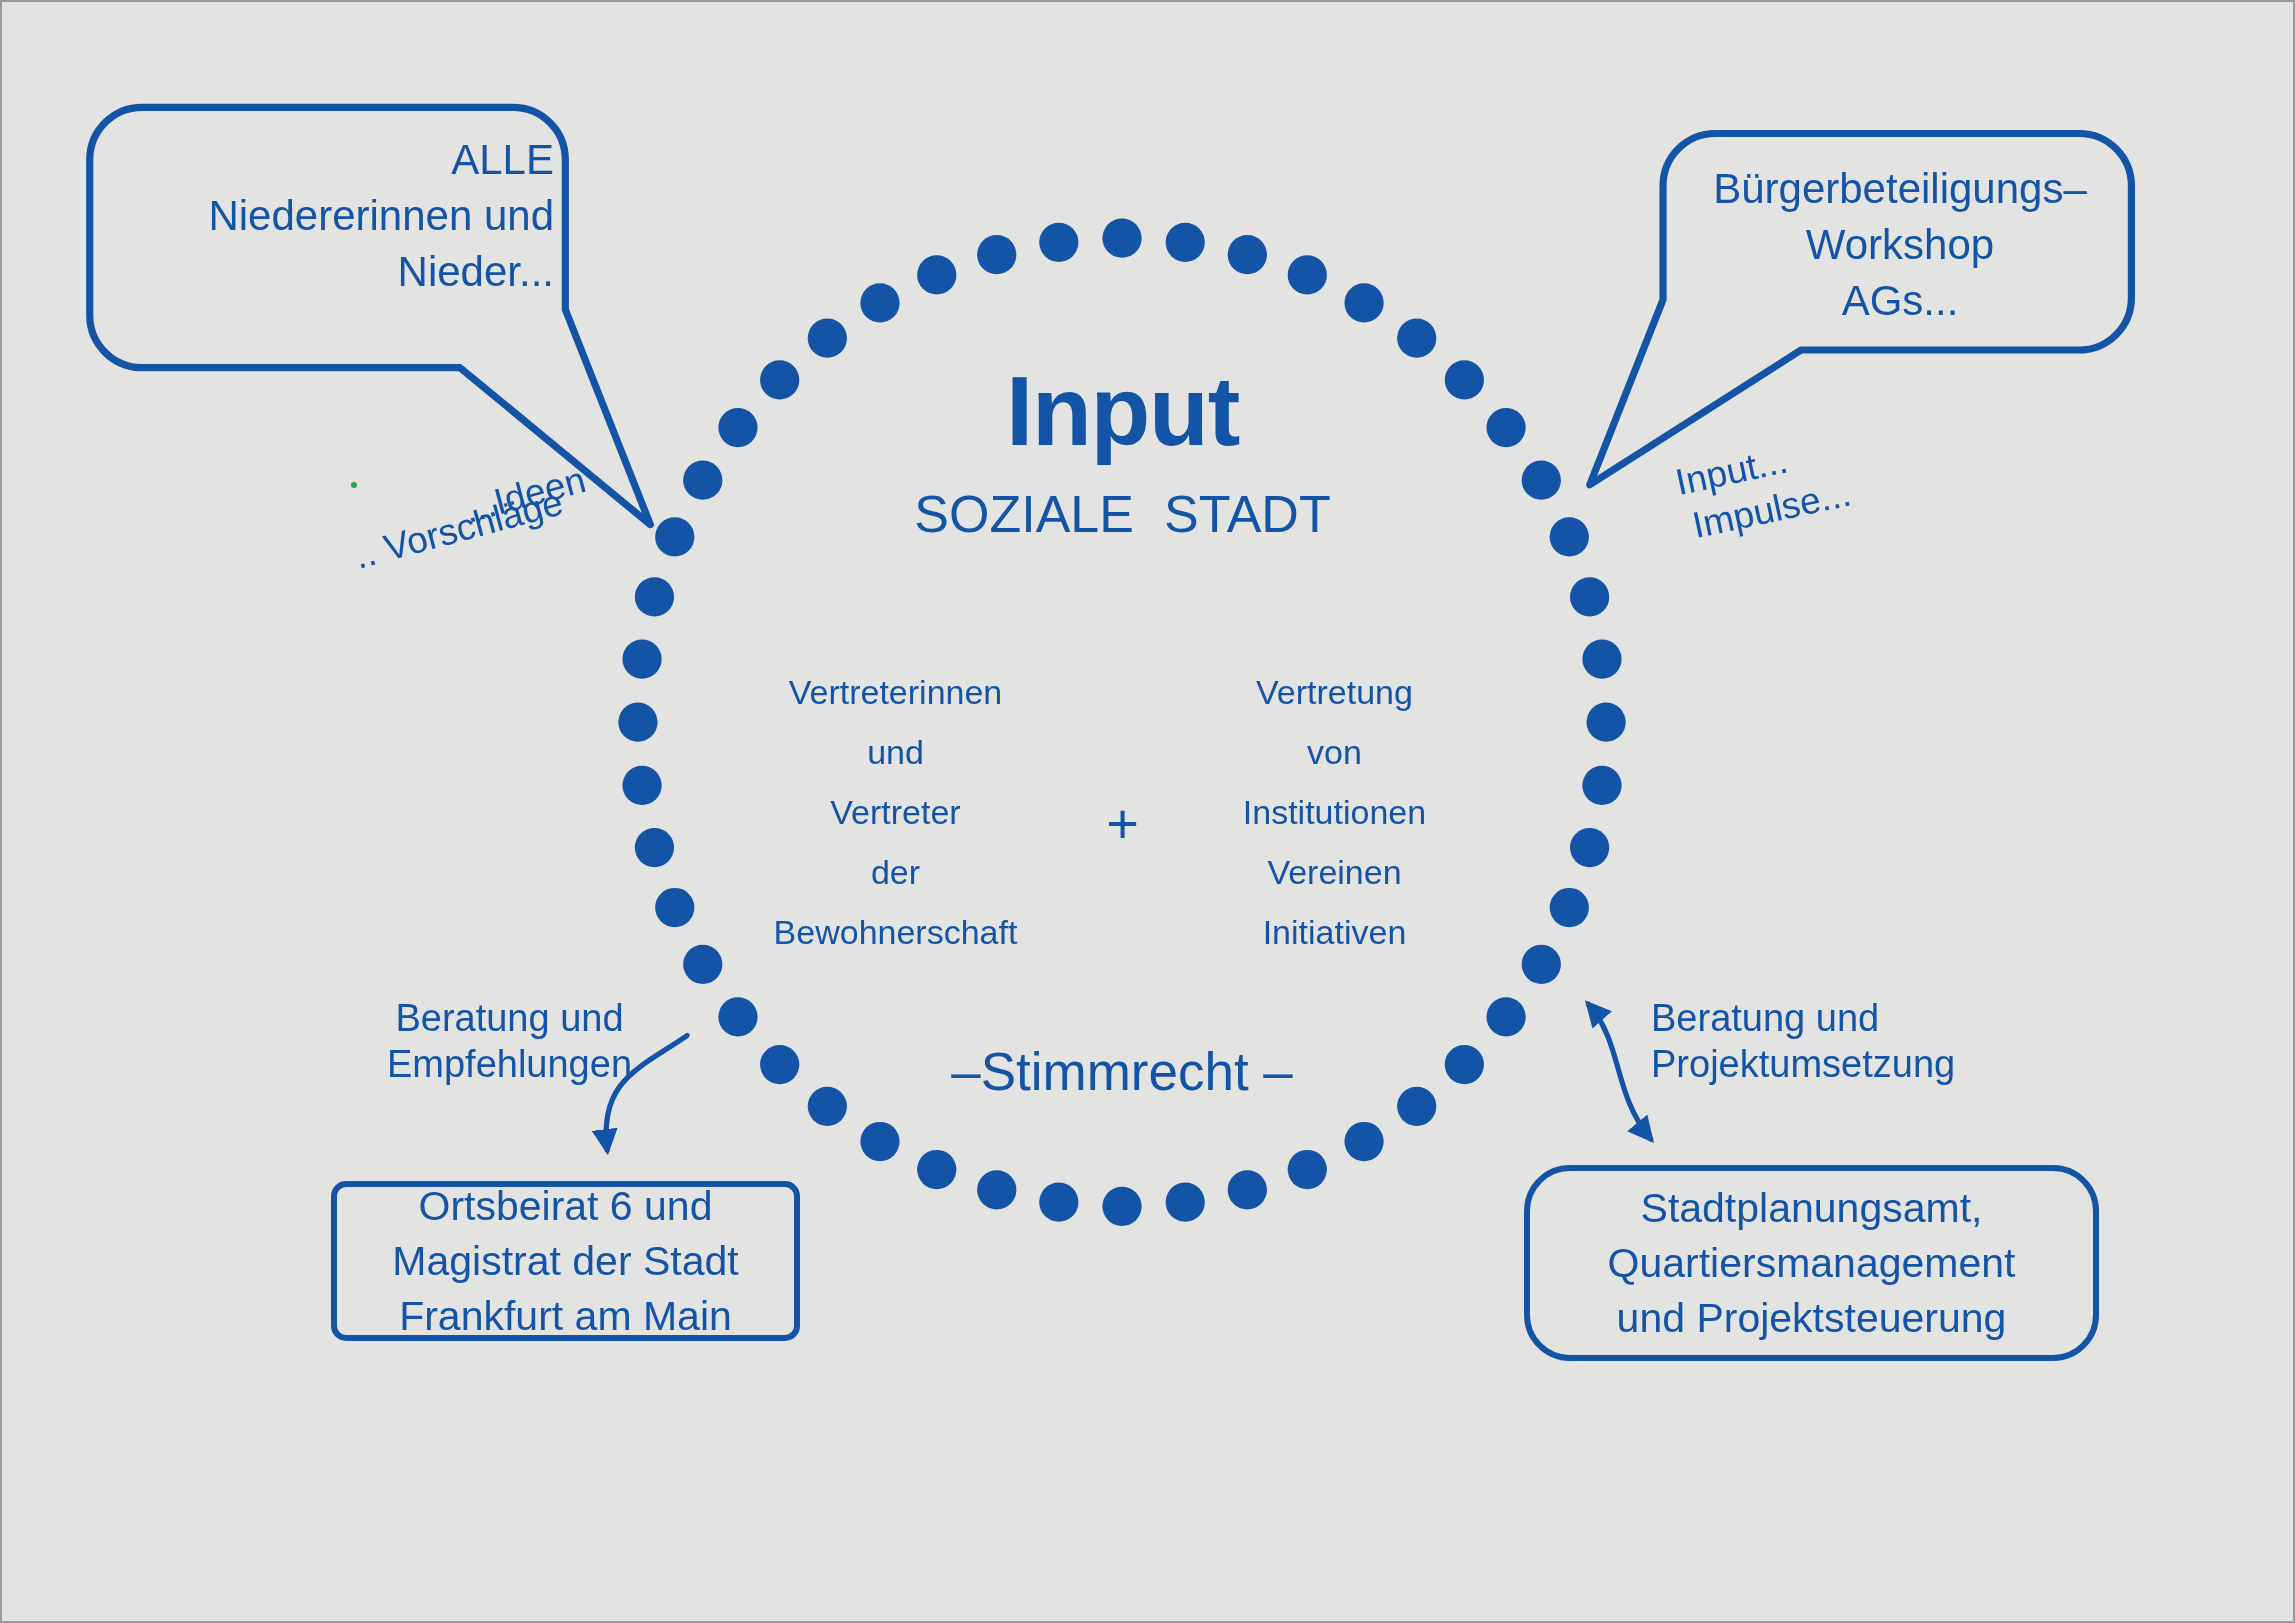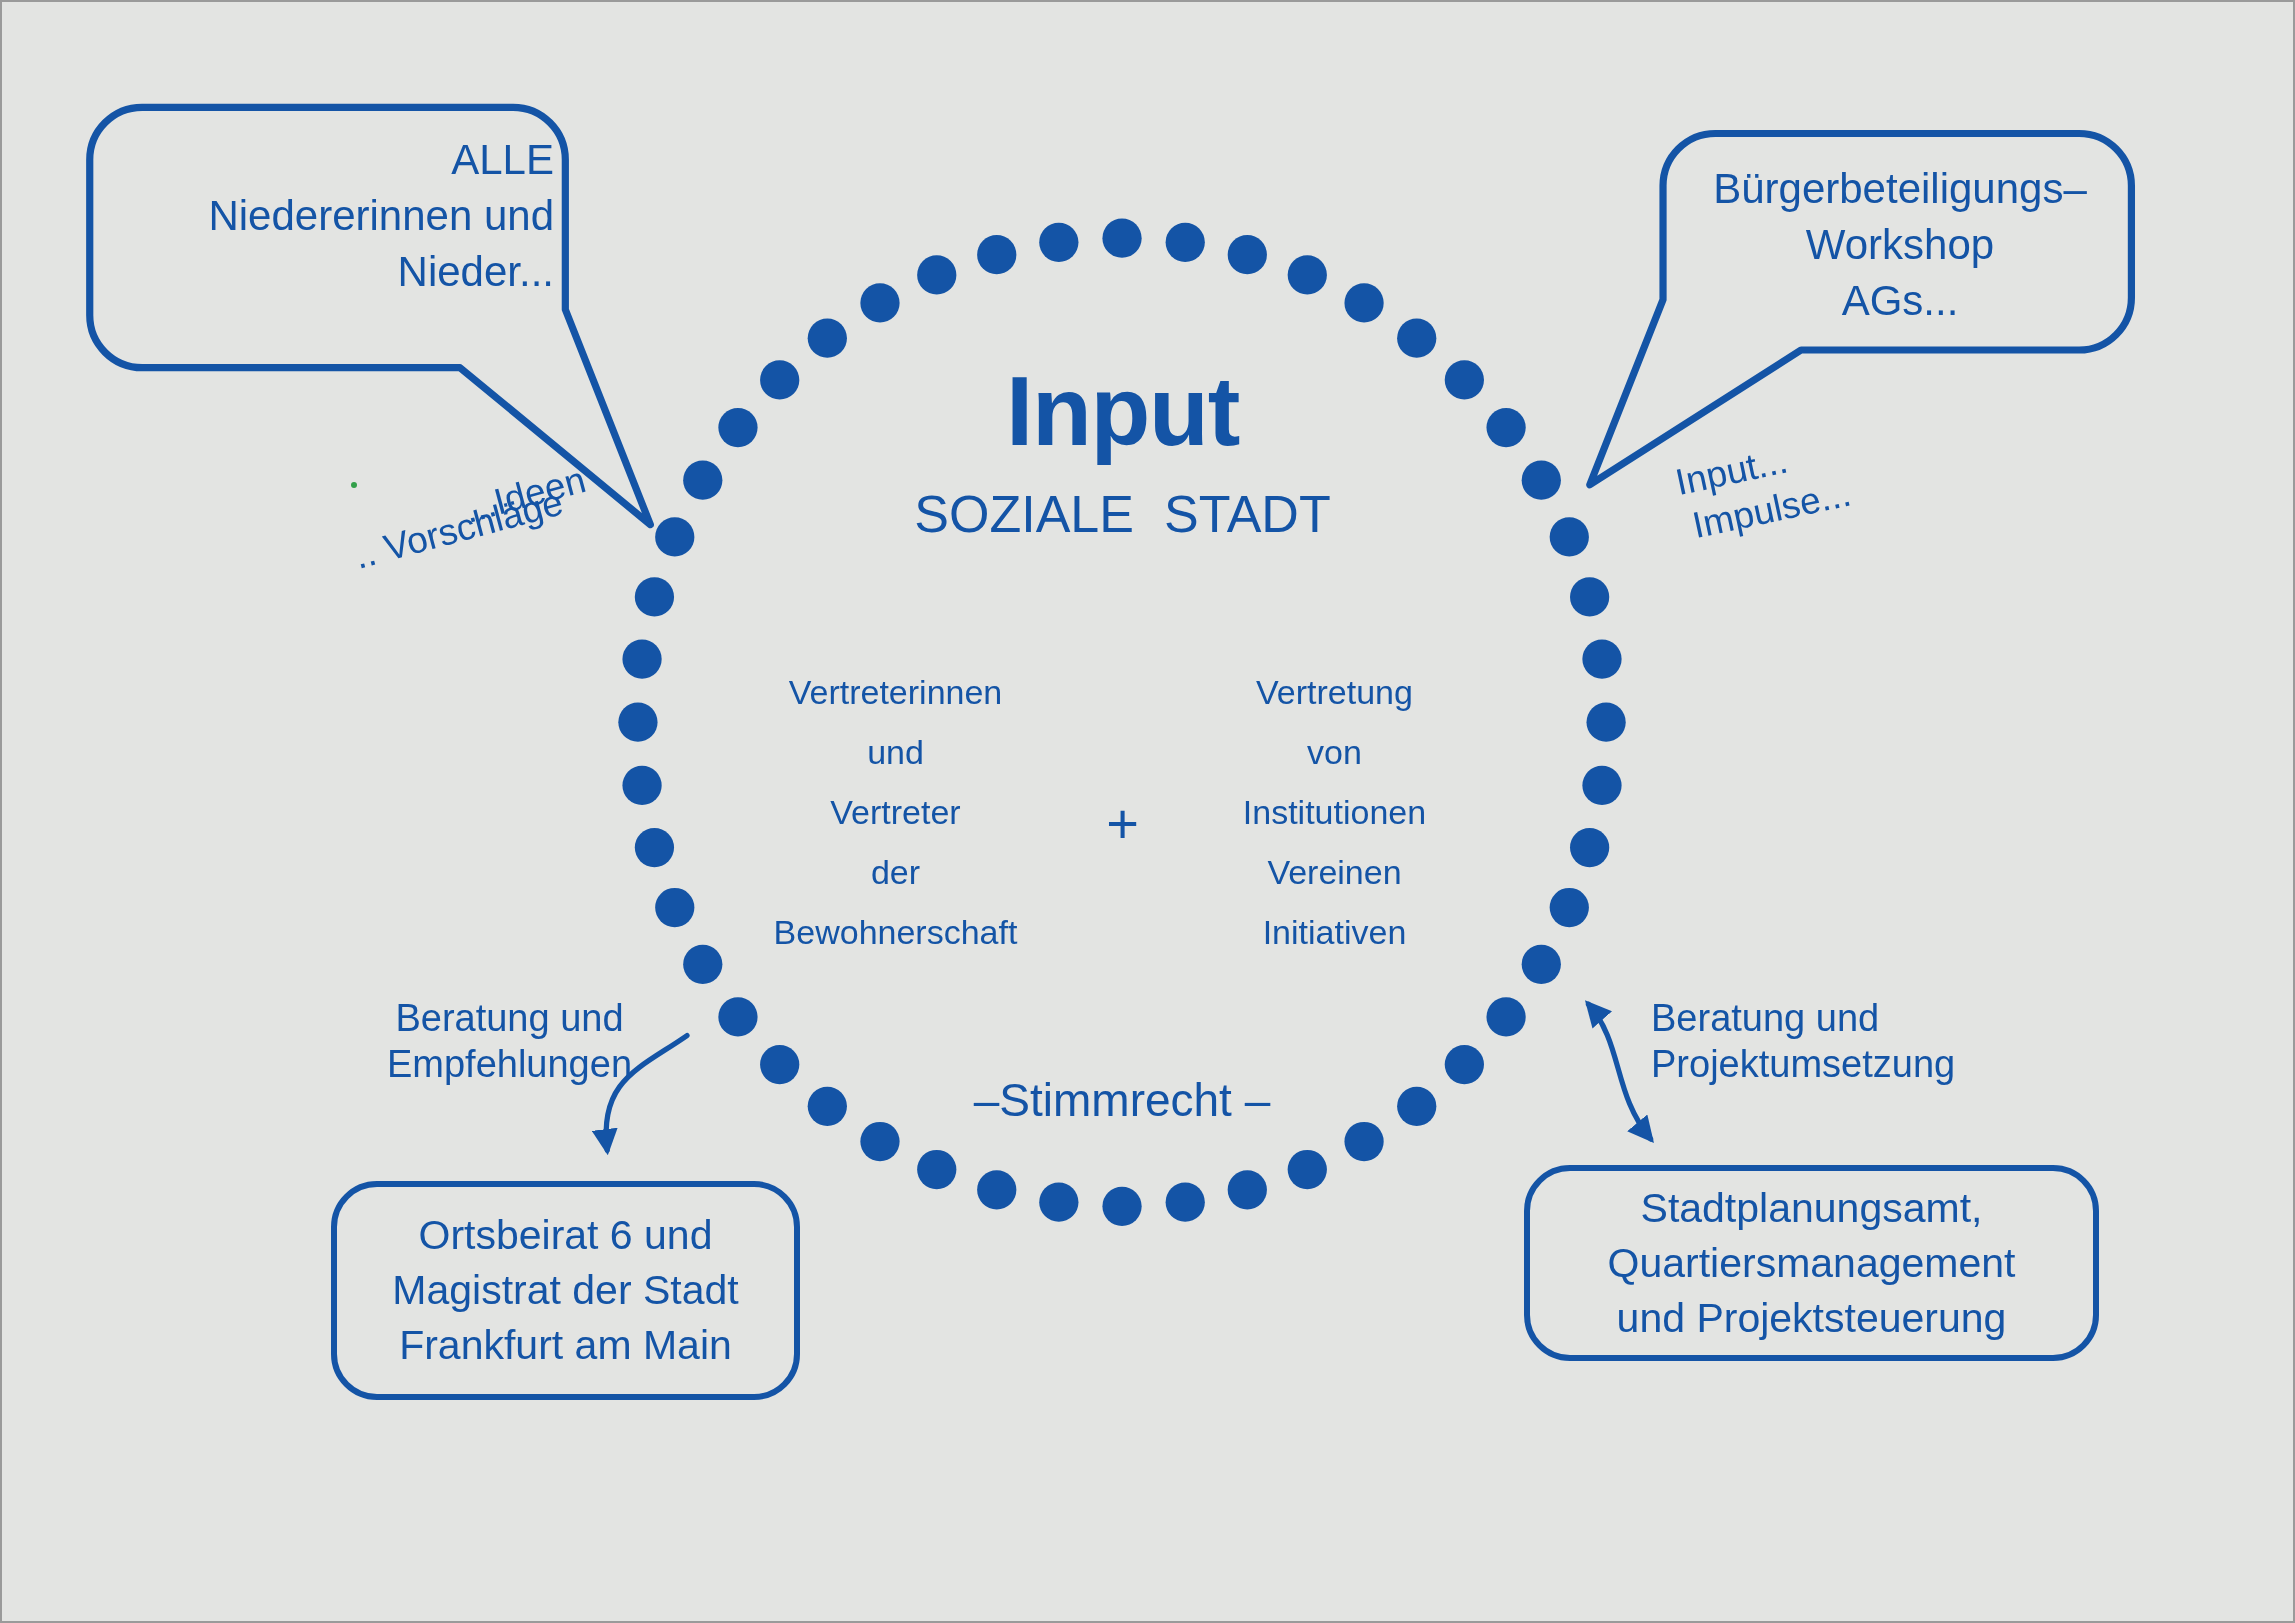--- a/index.html
+++ b/index.html
@@ -21,21 +21,21 @@
   svg.diagram{position:absolute;left:0;top:0;width:2295px;height:1623px;}
   .bubble-path{fill:var(--background);stroke:var(--blue);stroke-width:11;stroke-linejoin:round;}
   .arrow-path{fill:none;stroke:var(--blue);stroke-width:8;stroke-linecap:round;}
   #dots circle{fill:var(--blue);}
   #arrowhead path{fill:var(--blue);}
   .bubble-text{font-size:42px;line-height:56px;}
   .big-title{font-size:98px;font-weight:bold;letter-spacing:-1.3px;}
   .subtitle{font-size:52px;}
   .col-text{font-size:34px;line-height:60px;}
   .plus-sign{font-size:56px;}
-  .stimmrecht{font-size:46px;margin-top:32px;}
+  .stimmrecht{font-size:53px;}
   .small-label{font-size:38px;line-height:46px;}
   .rot{transform-origin:0 0;font-size:37px;}
   .round-box{
     border:6.5px solid var(--blue);border-radius:46px;box-sizing:border-box;
     display:flex;align-items:center;justify-content:center;
     font-size:41px;line-height:55px;text-align:center;
   }
   .speck{width:5.9px;height:5.9px;border-radius:50%;background:var(--speck-green);}
 </style>
 </head>
@@ -141,21 +141,21 @@
 Initiativen</div>
 
   <div class="abs stimmrecht center" style="left:891px;top:1039px;width:458px;">–Stimmrecht –</div>
 
   <div class="abs small-label lines center" style="left:311px;top:993px;width:393px;">Beratung und
 Empfehlungen</div>
 
   <div class="abs small-label lines" style="left:1649px;top:993px;width:458px;">Beratung und
 Projektumsetzung</div>
 
-  <div class="abs round-box" style="left:329px;top:1179px;width:469px;height:219px;">
+  <div class="abs round-box" style="left:329px;top:1179px;width:469px;height:160px;border-radius:15px;">
     <div class="lines">Ortsbeirat 6 und
 Magistrat der Stadt
 Frankfurt am Main</div>
   </div>
 
   <div class="abs round-box" style="left:1522px;top:1163px;width:575px;height:196px;">
     <div class="lines">Stadtplanungsamt,
 Quartiersmanagement
 und Projektsteuerung</div>
   </div>

